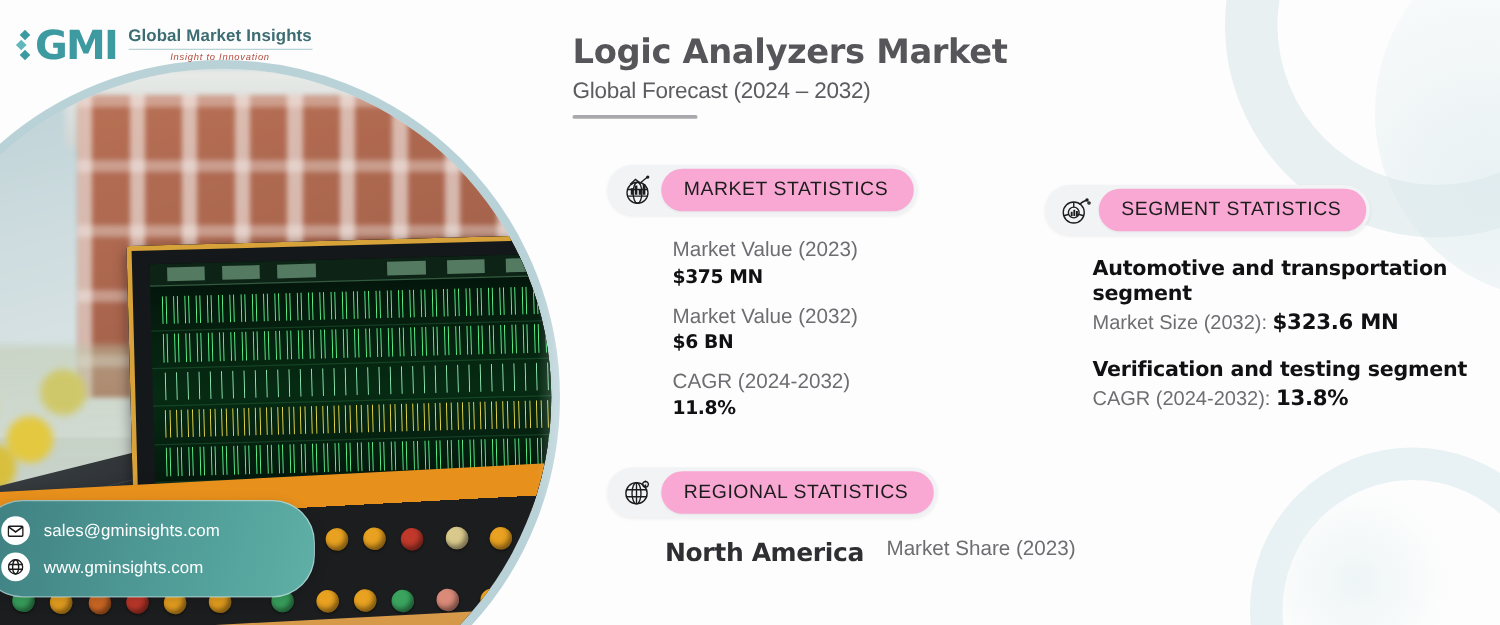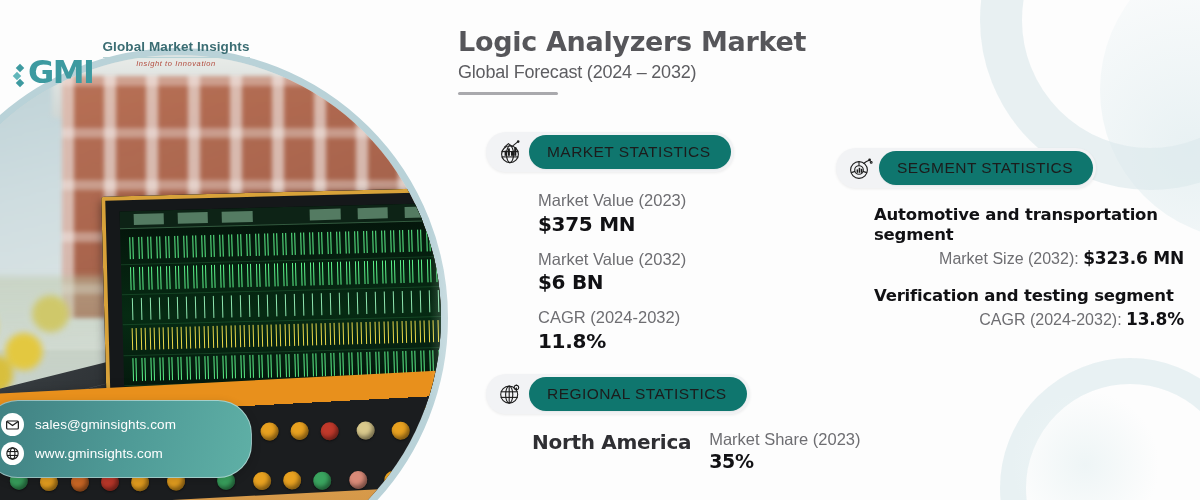--- a/index.html
+++ b/index.html
@@ -202,24 +202,24 @@
     transform: rotate(-3deg);
   }
 
   
   .logo {
     position: absolute; left: 14px; top: 20px;
     display: flex; align-items: center; gap: 9px;
     z-index: 12;
   }
   .logo-mark {
-    display: flex; align-items: flex-end;
+    display: flex; align-items: center;
     font-family: "DejaVu Sans", sans-serif;
     font-weight: 700; font-size: 32px; letter-spacing: -1.5px;
-    color: #3d9aa0; line-height: 1; margin-top: 36px;
+    color: #3d9aa0; line-height: 1;
   }
   .logo-diamonds { display: inline-block; width: 13px; margin-right: 1px; }
   .logo-diamonds i {
     display: block; width: 6px; height: 6px; background: #3d9aa0;
     transform: rotate(45deg); margin: 1.6px 0 1.6px 3px;
   }
   .logo-diamonds i:nth-child(2) { margin-left: 0; background: #62b7bb; }
   .logo-text { line-height: 1.05; }
   .logo-title {
     font-size: 13.5px; font-weight: 700; color: #3b6d73;
@@ -259,47 +259,47 @@
     border-radius: 22px;
     padding: 3px 3px 3px 5px;
     box-shadow: 0 1px 3px rgba(0,0,0,.07);
   }
   .badge-icon {
     width: 38px; display: flex; align-items: center; justify-content: center;
     flex: 0 0 38px;
   }
   .badge-icon svg { display: block; }
   .badge-label {
-    background: #0f766e; border-radius: 20px;
+    background: #f9a8d4; border-radius: 20px;
     padding: 8px 20px 8px 18px;
     display: flex; align-items: center;
     font-size: 15.5px; font-weight: 500; color: #1c1c1c;
     letter-spacing: .45px;
     box-shadow: 0 1px 2px rgba(0,0,0,.05);
     white-space: nowrap;
   }
 
   .stat-list { margin-top: 18px; padding-left: 52px; }
   .stat-item { margin-bottom: 13px; }
   .stat-label { font-size: 16.5px; color: #6e6e72; line-height: 1.25; }
   .stat-value {
     font-family: "DejaVu Sans", sans-serif;
-    font-size: 20px; font-weight: 700; color: #111114;
+    font-size: 15px; font-weight: 700; color: #111114;
     margin-top: 1px; letter-spacing: -.3px;
   }
 
   
   .seg-list { margin-top: 17px; padding-left: 38px; }
   .seg-item { margin-bottom: 18px; }
   .seg-title {
     font-family: "DejaVu Sans", sans-serif;
     font-size: 16.5px; font-weight: 700; color: #111114;
     line-height: 1.22; max-width: 310px; letter-spacing: -.2px;
   }
-  .seg-metric { font-size: 16px; color: #6e6e72; margin-top: 3px; text-align: right; }
+  .seg-metric { font-size: 16px; color: #6e6e72; margin-top: 3px; }
   .seg-metric b {
     font-family: "DejaVu Sans", sans-serif;
     color: #111114; font-weight: 700; font-size: 17px; letter-spacing: -.2px;
   }
 
   
   .reg-body {
     margin-top: 16px; padding-left: 46px;
     display: flex; align-items: flex-start; gap: 18px;
   }
@@ -522,21 +522,20 @@
           <path d="M19.4 4.2 a2.3 2.3 0 1 1 -0.02 0 M19.4 6.6 v2.6" stroke-width="1.1"></path>
           <circle cx="19.4" cy="4.2" r="0.8" fill="#1c1c1c" stroke="none"></circle>
         </svg>
       </span>
       <span class="badge-label">REGIONAL STATISTICS</span>
     </div>
     <div class="reg-body">
       <div class="reg-region">North America</div>
       <div>
         <div class="reg-share-label">Market Share (2023)</div>
-        <div class="reg-share-value">35%</div>
       </div>
     </div>
   </div>
 
   <div class="contact">
     <div class="contact-row">
       <span class="contact-icon">
         <svg width="13" height="10" viewBox="0 0 14 10" fill="none" stroke="#1b1b1b" stroke-width="1.3">
           <rect x="0.7" y="0.7" width="12.6" height="8.6" rx="1"></rect>
           <polyline points="0.9,1.2 7,5.6 13.1,1.2"></polyline>

